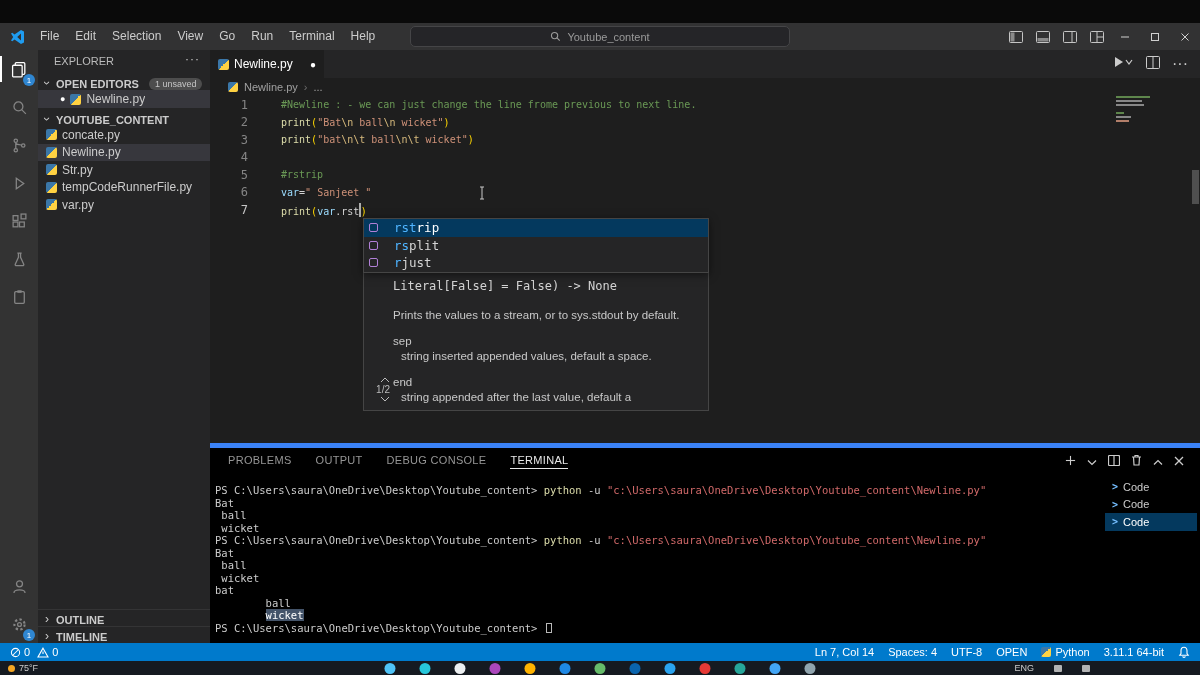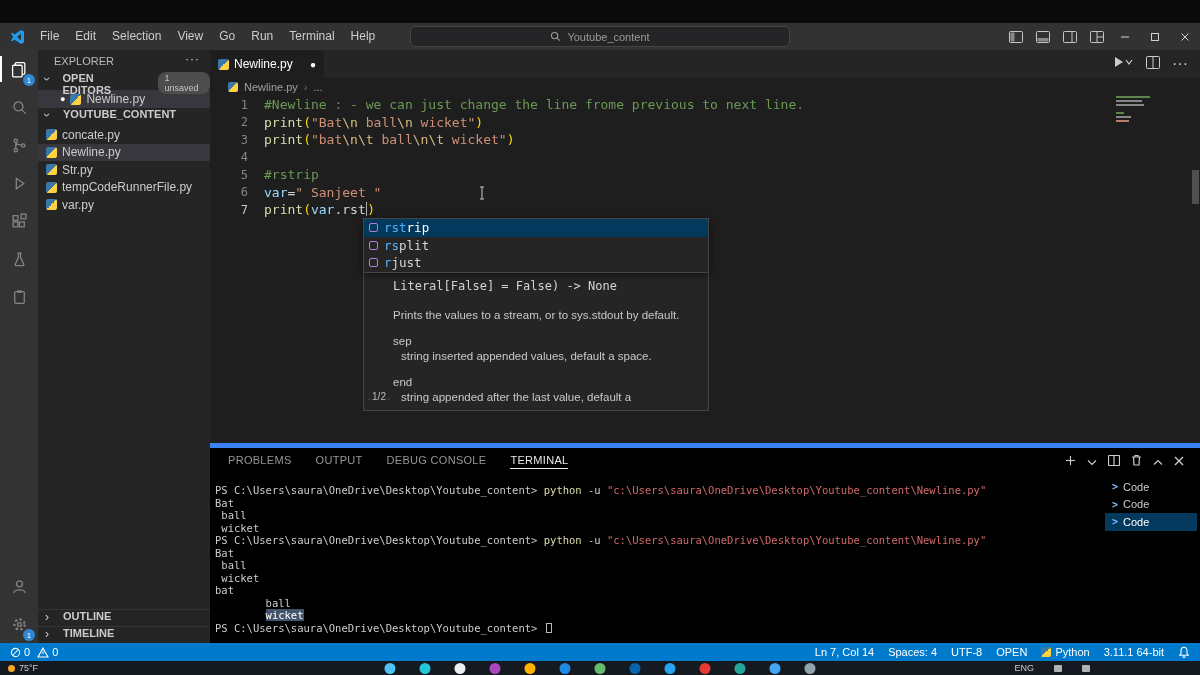--- a/index.html
+++ b/index.html
@@ -27,21 +27,21 @@
   .act svg{stroke:#858585;fill:none;stroke-width:1.2}
   .act.active svg{stroke:#ffffff}
   .act.active::before{content:"";position:absolute;left:0;top:6px;bottom:6px;width:2px;background:#fff}
   .act-badge{position:absolute;right:3px;bottom:2px;background:#2f86d1;color:#fff;font-size:8px;min-width:12px;height:12px;border-radius:7px;display:flex;align-items:center;justify-content:center}
   .act-spacer{flex:1}
 
   
   #sidebar{position:absolute;left:38px;top:50px;width:172px;bottom:32px;background:#252526}
   #sb-title-row{height:22px;display:flex;align-items:center;padding-left:16px;font-size:11px;color:#bbbbbb;position:relative}
   #sb-title-row .dots{position:absolute;right:10px;top:2px;color:#cccccc;font-size:12px;letter-spacing:1px}
-  .section-row{height:18px;display:flex;align-items:flex-start;gap:11px;padding-left:4px;font-size:11px;font-weight:bold;color:#cccccc}
+  .section-row{height:18px;display:flex;align-items:flex-end;gap:4px;padding-left:4px;font-size:11px;font-weight:bold;color:#cccccc}
   .chev{display:inline-block;color:#cccccc;font-size:12px;font-weight:normal;width:10px;text-align:center}
   .chev.down{transform:rotate(90deg)}
   .badge-pill{margin-left:6px;background:#4d4d4d;color:#c5c5c5;font-size:9px;font-weight:normal;padding:1px 6px;border-radius:8px}
   .tree-row{height:17.5px;display:flex;align-items:center;gap:5px;padding-left:8px;font-size:12px;color:#cccccc}
   .tree-row.selected{background:#37373d}
   .oe-row{height:18px;padding-left:22px}
   .dirty-dot{color:#ffffff;font-size:9px}
   .tree-label{white-space:nowrap;overflow:hidden}
   #side-bottom{position:absolute;left:0;right:0;bottom:0}
   #side-bottom .section-row{border-top:1px solid rgba(255,255,255,.07);height:17px}
@@ -54,48 +54,48 @@
   .tab .dirty-dot{margin-left:auto;font-size:10px}
   #editor-actions{margin-left:auto;display:flex;align-items:center;gap:12px;padding-right:12px;color:#cccccc}
   #breadcrumb{position:absolute;left:210px;top:78px;right:0;height:18px;background:#1e1e1e;display:flex;align-items:center;gap:6px;padding-left:18px;font-size:11px;color:#a0a0a0}
   #breadcrumb .sep{color:#6e6e6e}
 
   
   #code-area{position:absolute;left:210px;top:96px;right:0;height:347px;background:#1e1e1e;overflow:hidden}
   .code-row{height:17.5px;display:flex;align-items:center;font-family:"DejaVu Sans Mono",monospace}
   .gutter{width:38px;flex:none;text-align:right;color:#858585;font-size:12px}
   .gutter.on{color:#c6c6c6}
-  .code-text{margin-left:16px;font-size:13px;white-space:pre}
+  .code-text{margin-left:33px;font-size:10px;white-space:pre}
   .tok-cm{color:#6a9955}.tok-fn{color:#dcdcaa}.tok-str{color:#ce9178}.tok-esc{color:#d7ba7d}
   .tok-var{color:#9cdcfe}.tok-pun{color:#d4d4d4}.tok-brk{color:#ffd700}
   .caret{display:inline-block;width:1.5px;height:14px;background:#aeafad;vertical-align:-2px}
   #minimap{position:absolute;right:44px;top:0;width:40px;height:50px;opacity:.85}
   .mm-b{height:2px;margin-bottom:2px;background:#9a9a9a}
   .mm-b:nth-child(1){width:34px;background:#6a9955}
   .mm-b:nth-child(2){width:26px}
   .mm-b:nth-child(3){width:28px}
   .mm-b:nth-child(4){width:0}
   .mm-b:nth-child(5){width:8px;background:#6a9955}
   .mm-b:nth-child(6){width:15px}
   .mm-b:nth-child(7){width:13px;background:#ce9178}
   #scroll-thumb{position:absolute;right:1px;top:74px;width:7px;height:34px;background:rgba(140,140,140,.45)}
   #mouse-ibeam{position:absolute;left:268px;top:90px}
 
   
   #suggest{position:absolute;left:363px;top:218px;width:346px;background:#252526;border:1px solid #454545;z-index:20;box-shadow:0 2px 8px rgba(0,0,0,.5)}
-  .sug-item{height:17.5px;display:flex;align-items:center;gap:6px;padding-left:5px;font-family:"DejaVu Sans Mono",monospace;font-size:12.5px;color:#d4d4d4}
+  .sug-item{height:17.5px;display:flex;align-items:center;gap:16px;padding-left:5px;font-family:"DejaVu Sans Mono",monospace;font-size:12.5px;color:#d4d4d4}
   .sug-item.selected{background:#04395e;color:#ffffff}
   .method-ico{width:9px;height:9px;border-radius:2px;border:1.5px solid #b180d7;flex:none}
   .sug-hl{color:#4fb4ff}
   #hint{position:absolute;left:363px;top:270px;width:346px;height:141px;background:#252526;border:1px solid #454545;z-index:19;overflow:hidden}
   .hint-sig{font-family:"DejaVu Sans Mono",monospace;font-size:12px;color:#d4d4d4;margin:8px 8px 0 29px;white-space:pre}
   .hint-p{font-size:11.5px;color:#c8c8c8;margin:14px 28px 0 29px;line-height:16px}
   .hint-term{font-size:11.5px;color:#c8c8c8;margin:12px 0 0 29px}
   .hint-desc{font-size:11.5px;color:#c8c8c8;margin:2px 8px 0 37px;line-height:15px}
-  #pager{position:absolute;left:4px;bottom:8px;width:22px;display:flex;flex-direction:row;align-items:flex-end;gap:1px}
+  #pager{position:absolute;left:4px;bottom:8px;width:22px;display:flex;flex-direction:column;align-items:flex-end;gap:1px}
   #pager .pv{font-size:10px;color:#bbbbbb}
 
   
   #panel{position:absolute;left:210px;top:443px;right:0;bottom:32px;background:#000000;border-top:5px solid #3b82f6}
   #panel-tabs-row{height:26px;display:flex;align-items:center;padding-left:18px}
   #panel-tabs{display:flex;gap:24px}
   .ptab{font-size:11px;color:#969696;letter-spacing:.3px;padding-bottom:2px}
   .ptab.active{color:#e7e7e7;border-bottom:1px solid #e7e7e7}
   #panel-actions{margin-left:auto;display:flex;align-items:center;gap:11px;padding-right:16px}
   #panel-actions svg{stroke:#cccccc;fill:none;stroke-width:1.2}

